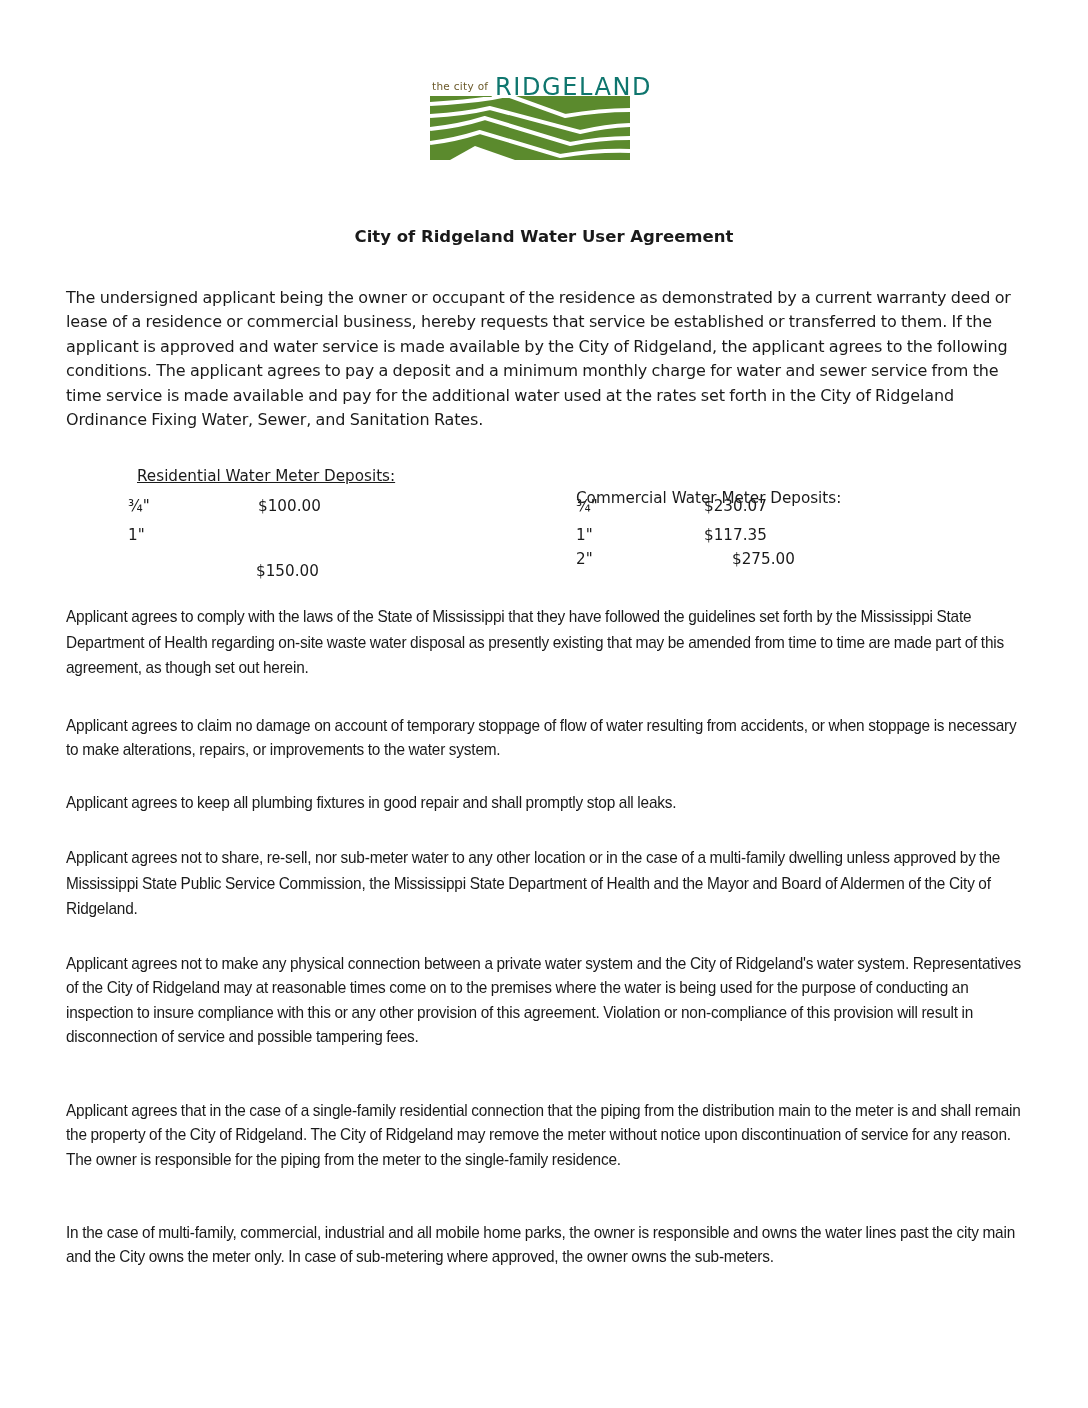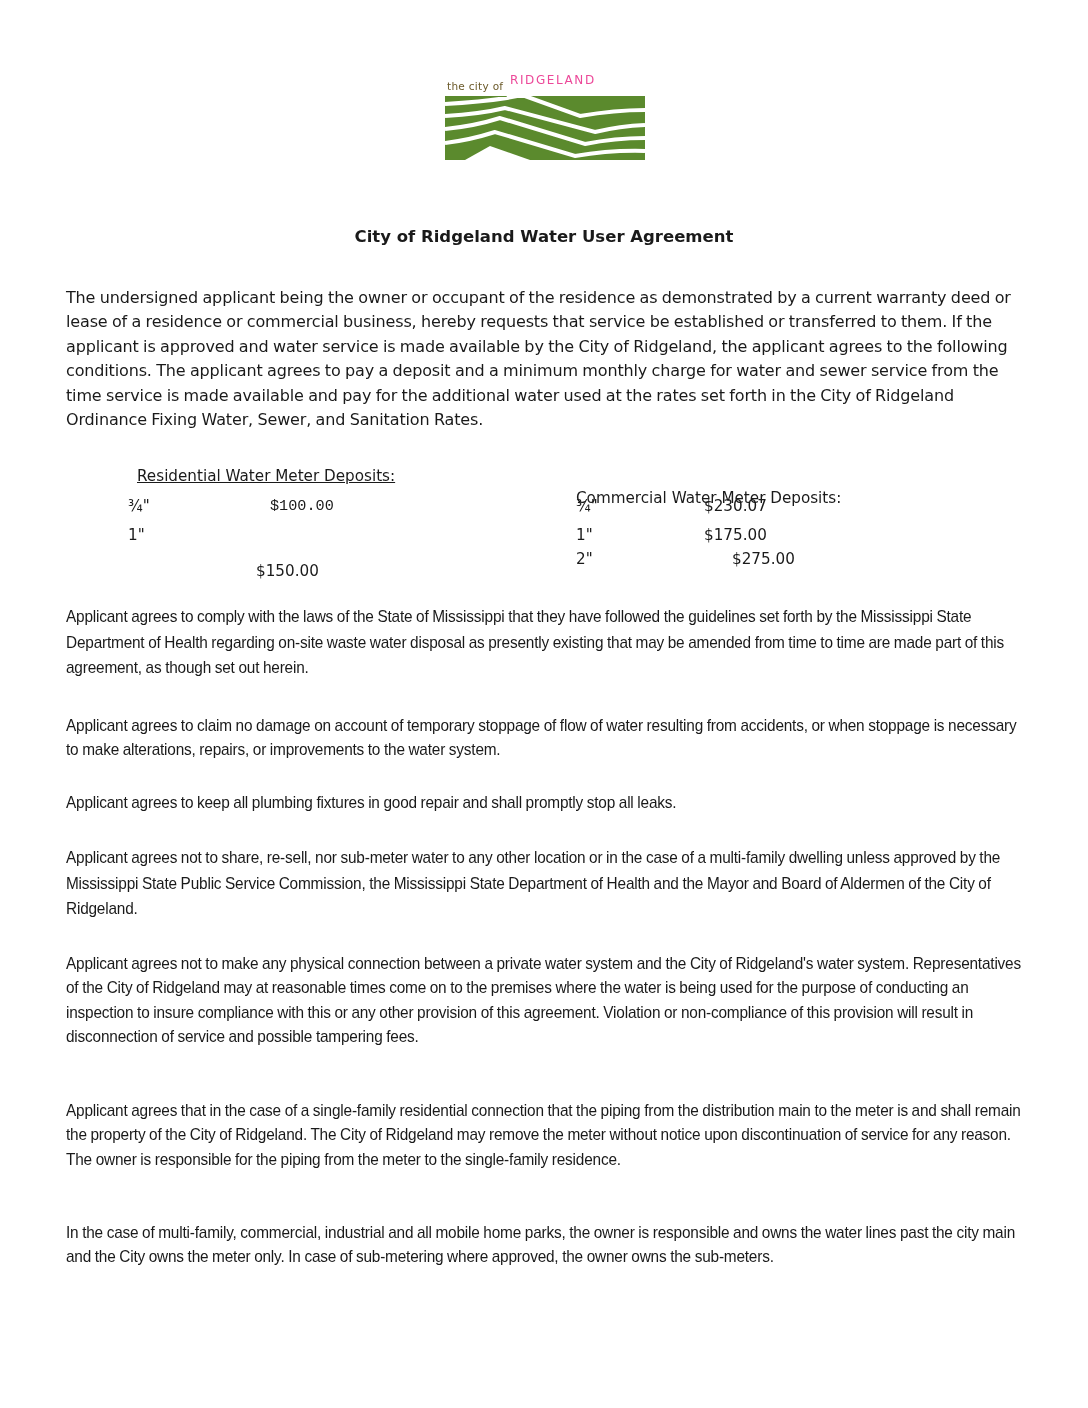--- a/index.html
+++ b/index.html
@@ -1,21 +1,21 @@
 <!DOCTYPE html>
 <html><head>
   <meta charset="utf-8">
   <style>
     html, body { margin: 0; padding: 0; background: #ffffff; }
     body { width: 1088px; height: 1408px; position: relative; overflow: hidden;
            font-family: "DejaVu Sans", sans-serif; color: #1a1a1a; }
-    .logo { position: absolute; left: 445px; top: 74px; width: 200px; height: 88px; }
+    .logo { position: absolute; left: 430px; top: 74px; width: 200px; height: 88px; }
     .logo-text { position: absolute; left: 0; top: 0; width: 200px; height: 20px; white-space: nowrap; }
     .logo-small { position: absolute; left: 2px; top: 6px; font-size: 10.5px; color: #6b5a2a; letter-spacing: 0.3px; }
-    .logo-big { position: absolute; left: 65px; top: -1px; font-size: 12px; color: #ec4899; letter-spacing: 1.6px; }
+    .logo-big { position: absolute; left: 65px; top: -1px; font-size: 24px; color: #0f766e; letter-spacing: 1.6px; }
     .logo-svg { position: absolute; left: 0; top: 22px; width: 200px; height: 64px; }
     .title { position: absolute; left: 0; width: 1088px; top: 227px; text-align: center;
              font-weight: bold; font-size: 16.5px; font-family: "DejaVu Sans", sans-serif; }
     .para { position: absolute; left: 66px; width: 965px; font-size: 16px; line-height: 24.4px;
             font-family: "DejaVu Sans", sans-serif; letter-spacing: -0.15px; word-spacing: -0.5px; }
     .para.cond { font-family: "Liberation Sans", sans-serif; font-size: 16.2px; letter-spacing: -0.2px;
                  word-spacing: -0.4px; transform: scaleX(0.95); transform-origin: left top; width: 1015px; }
     .dep-head { position: absolute; font-size: 15.2px; white-space: nowrap; }
     .dep-cell { position: absolute; font-size: 15.2px; white-space: nowrap; }
   </style>
@@ -37,31 +37,31 @@
   </svg>
 </div>
 
 <div class="title">City of Ridgeland Water User Agreement</div>
 
 <div class="para" style="top:286px;">The undersigned applicant being the owner or occupant of the residence as demonstrated by a current warranty deed or lease of a residence or commercial business, hereby requests that service be established or transferred to them. If the applicant is approved and water service is made available by the City of Ridgeland, the applicant agrees to the following conditions. The applicant agrees to pay a deposit and a minimum monthly charge for water and sewer service from the time service is made available and pay for the additional water used at the rates set forth in the City of Ridgeland Ordinance Fixing Water, Sewer, and Sanitation Rates.</div>
 
 <div>
   <div class="dep-head" style="left:137px; top:467px;text-decoration:underline;">Residential Water Meter Deposits:</div>
   <div class="dep-cell" style="left:128px; top:497px;">¾"</div>
-  <div class="dep-cell" style="left:270px; top:497px;font-family:Liberation Mono, monospace;">$100.00</div>
+  <div class="dep-cell" style="left:258px; top:497px;">$100.00</div>
   <div class="dep-cell" style="left:128px; top:526px;">1"</div>
   <div class="dep-cell" style="left:256px; top:526px;margin-top:36px;">$150.00</div>
 </div>
 
 <div>
   <div class="dep-head" style="left:576px; top:467px;margin-top:22px;">Commercial Water Meter Deposits:</div>
   <div class="dep-cell" style="left:576px; top:497px;">¾"</div>
   <div class="dep-cell" style="left:704px; top:497px;">$230.07</div>
   <div class="dep-cell" style="left:576px; top:526px;">1"</div>
-  <div class="dep-cell" style="left:704px; top:526px;">$175.00</div>
+  <div class="dep-cell" style="left:704px; top:526px;">$117.35</div>
   <div class="dep-cell" style="left:576px; top:550px;">2"</div>
   <div class="dep-cell" style="left:704px; top:550px;margin-left:28px;">$275.00</div>
 </div>
 
 <div class="para cond" style="top:604px; line-height:25.5px;">Applicant agrees to comply with the laws of the State of Mississippi that they have followed the guidelines set forth by the Mississippi State Department of Health regarding on-site waste water disposal as presently existing that may be amended from time to time are made part of this agreement, as though set out herein.</div>
 <div class="para cond" style="top:713px;">Applicant agrees to claim no damage on account of temporary stoppage of flow of water resulting from accidents, or when stoppage is necessary to make alterations, repairs, or improvements to the water system.</div>
 <div class="para cond" style="top:790px;">Applicant agrees to keep all plumbing fixtures in good repair and shall promptly stop all leaks.</div>
 <div class="para cond" style="top:845px; line-height:25.5px;">Applicant agrees not to share, re-sell, nor sub-meter water to any other location or in the case of a multi-family dwelling unless approved by the Mississippi State Public Service Commission, the Mississippi State Department of Health and the Mayor and Board of Aldermen of the City of Ridgeland.</div>
 <div class="para cond" style="top:951px;">Applicant agrees not to make any physical connection between a private water system and the City of Ridgeland's water system. Representatives of the City of Ridgeland may at reasonable times come on to the premises where the water is being used for the purpose of conducting an inspection to insure compliance with this or any other provision of this agreement. Violation or non-compliance of this provision will result in disconnection of service and possible tampering fees.</div>
 <div class="para cond" style="top:1098px;">Applicant agrees that in the case of a single-family residential connection that the piping from the distribution main to the meter is and shall remain the property of the City of Ridgeland. The City of Ridgeland may remove the meter without notice upon discontinuation of service for any reason. The owner is responsible for the piping from the meter to the single-family residence.</div>

